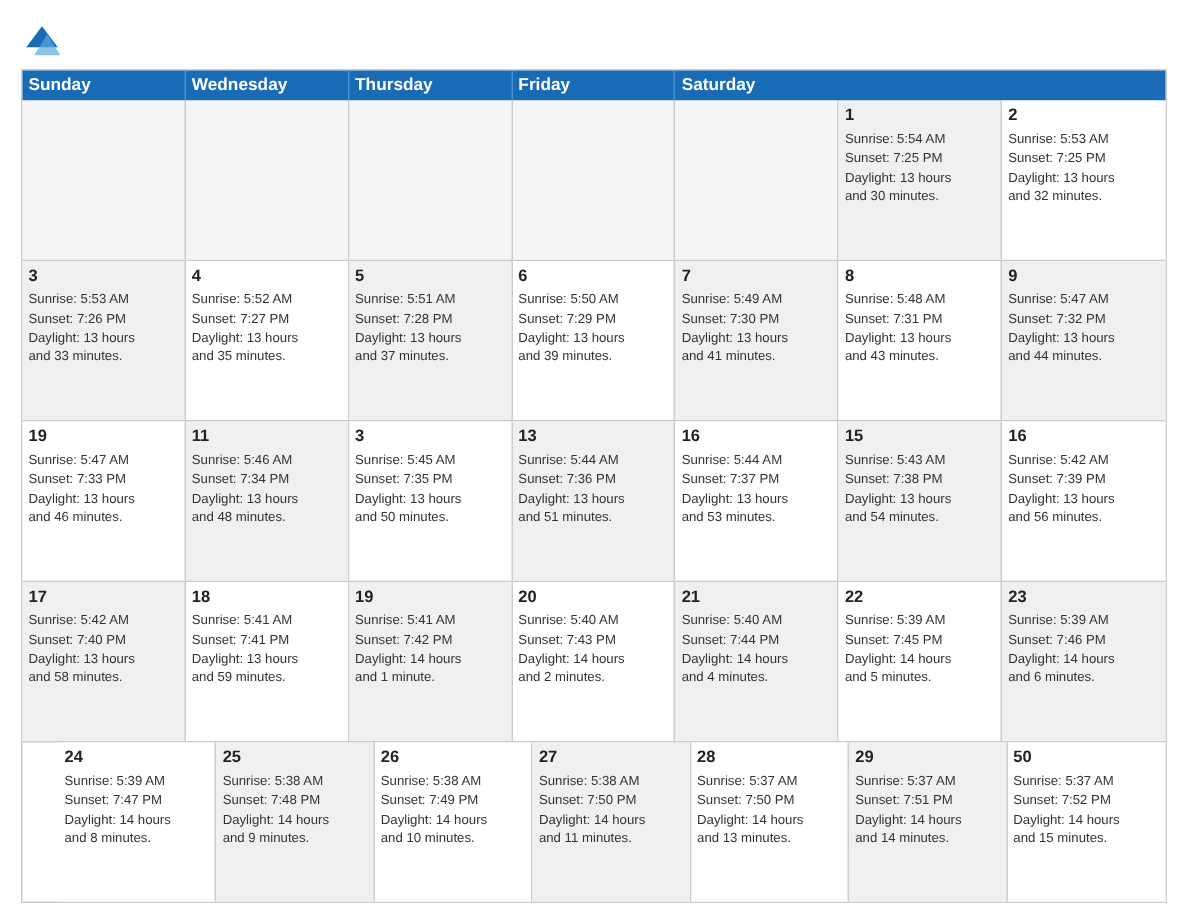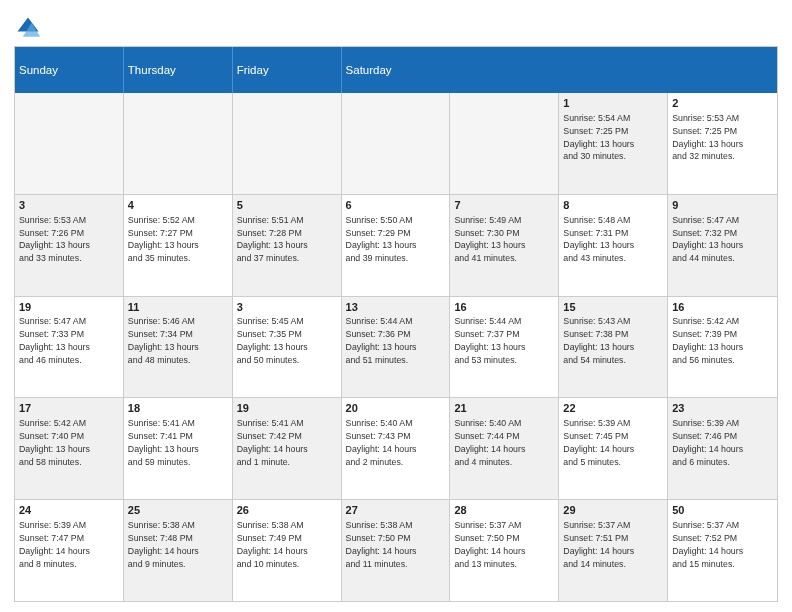--- a/index.html
+++ b/index.html
@@ -68,38 +68,38 @@
       border: 1px solid #ccc;
     }
     .cal-header {
       display: grid;
       grid-template-columns: repeat(7, 1fr);
       background: #1a6bb5;
     }
     .cal-header-cell {
       color: #fff;
       font-size: 11.5px;
-      font-weight: normal;
-      padding: 17px 4px;
+      font-weight: bold;
+      padding: 4px 4px;
       text-align: left;
       border-right: 1px solid #4a8fcf;
     }
     .cal-header-cell:last-child { border-right: none; }
     .cal-body {
       flex: 1;
       display: flex;
       flex-direction: column;
     }
     .cal-row {
       flex: 1;
       display: grid;
       grid-template-columns: repeat(7, 1fr);
       border-bottom: 1px solid #ccc;
     }
-    .cal-row:last-child { border-bottom: none; }
+    .cal-row:last-child { border-bottom: none; margin-left: 24px; }
     .cal-cell {
       border-right: 1px solid #ccc;
       padding: 3px 4px;
       font-size: 9px;
       color: #333;
       vertical-align: top;
       line-height: 1.35;
       background: #fff;
     }
     .cal-cell:last-child { border-right: none; }
@@ -135,20 +135,21 @@
     </div>
     <div class="title-block">
       <div class="month-title"></div>
       <div class="location"></div>
     </div>
   </div>
 
   <div class="calendar">
     <div class="cal-header">
     <div class="cal-header-cell">Sunday</div>
+        <div class="cal-header-cell">Wednesday</div>
         <div class="cal-header-cell">Thursday</div>
         <div class="cal-header-cell">Friday</div>
         <div class="cal-header-cell">Saturday</div>
       </div>
     <div class="cal-body">
     <div class="cal-row">
           <div class="cal-cell empty"></div>
           <div class="cal-cell empty"></div>
           <div class="cal-cell empty"></div>
           <div class="cal-cell empty"></div>

